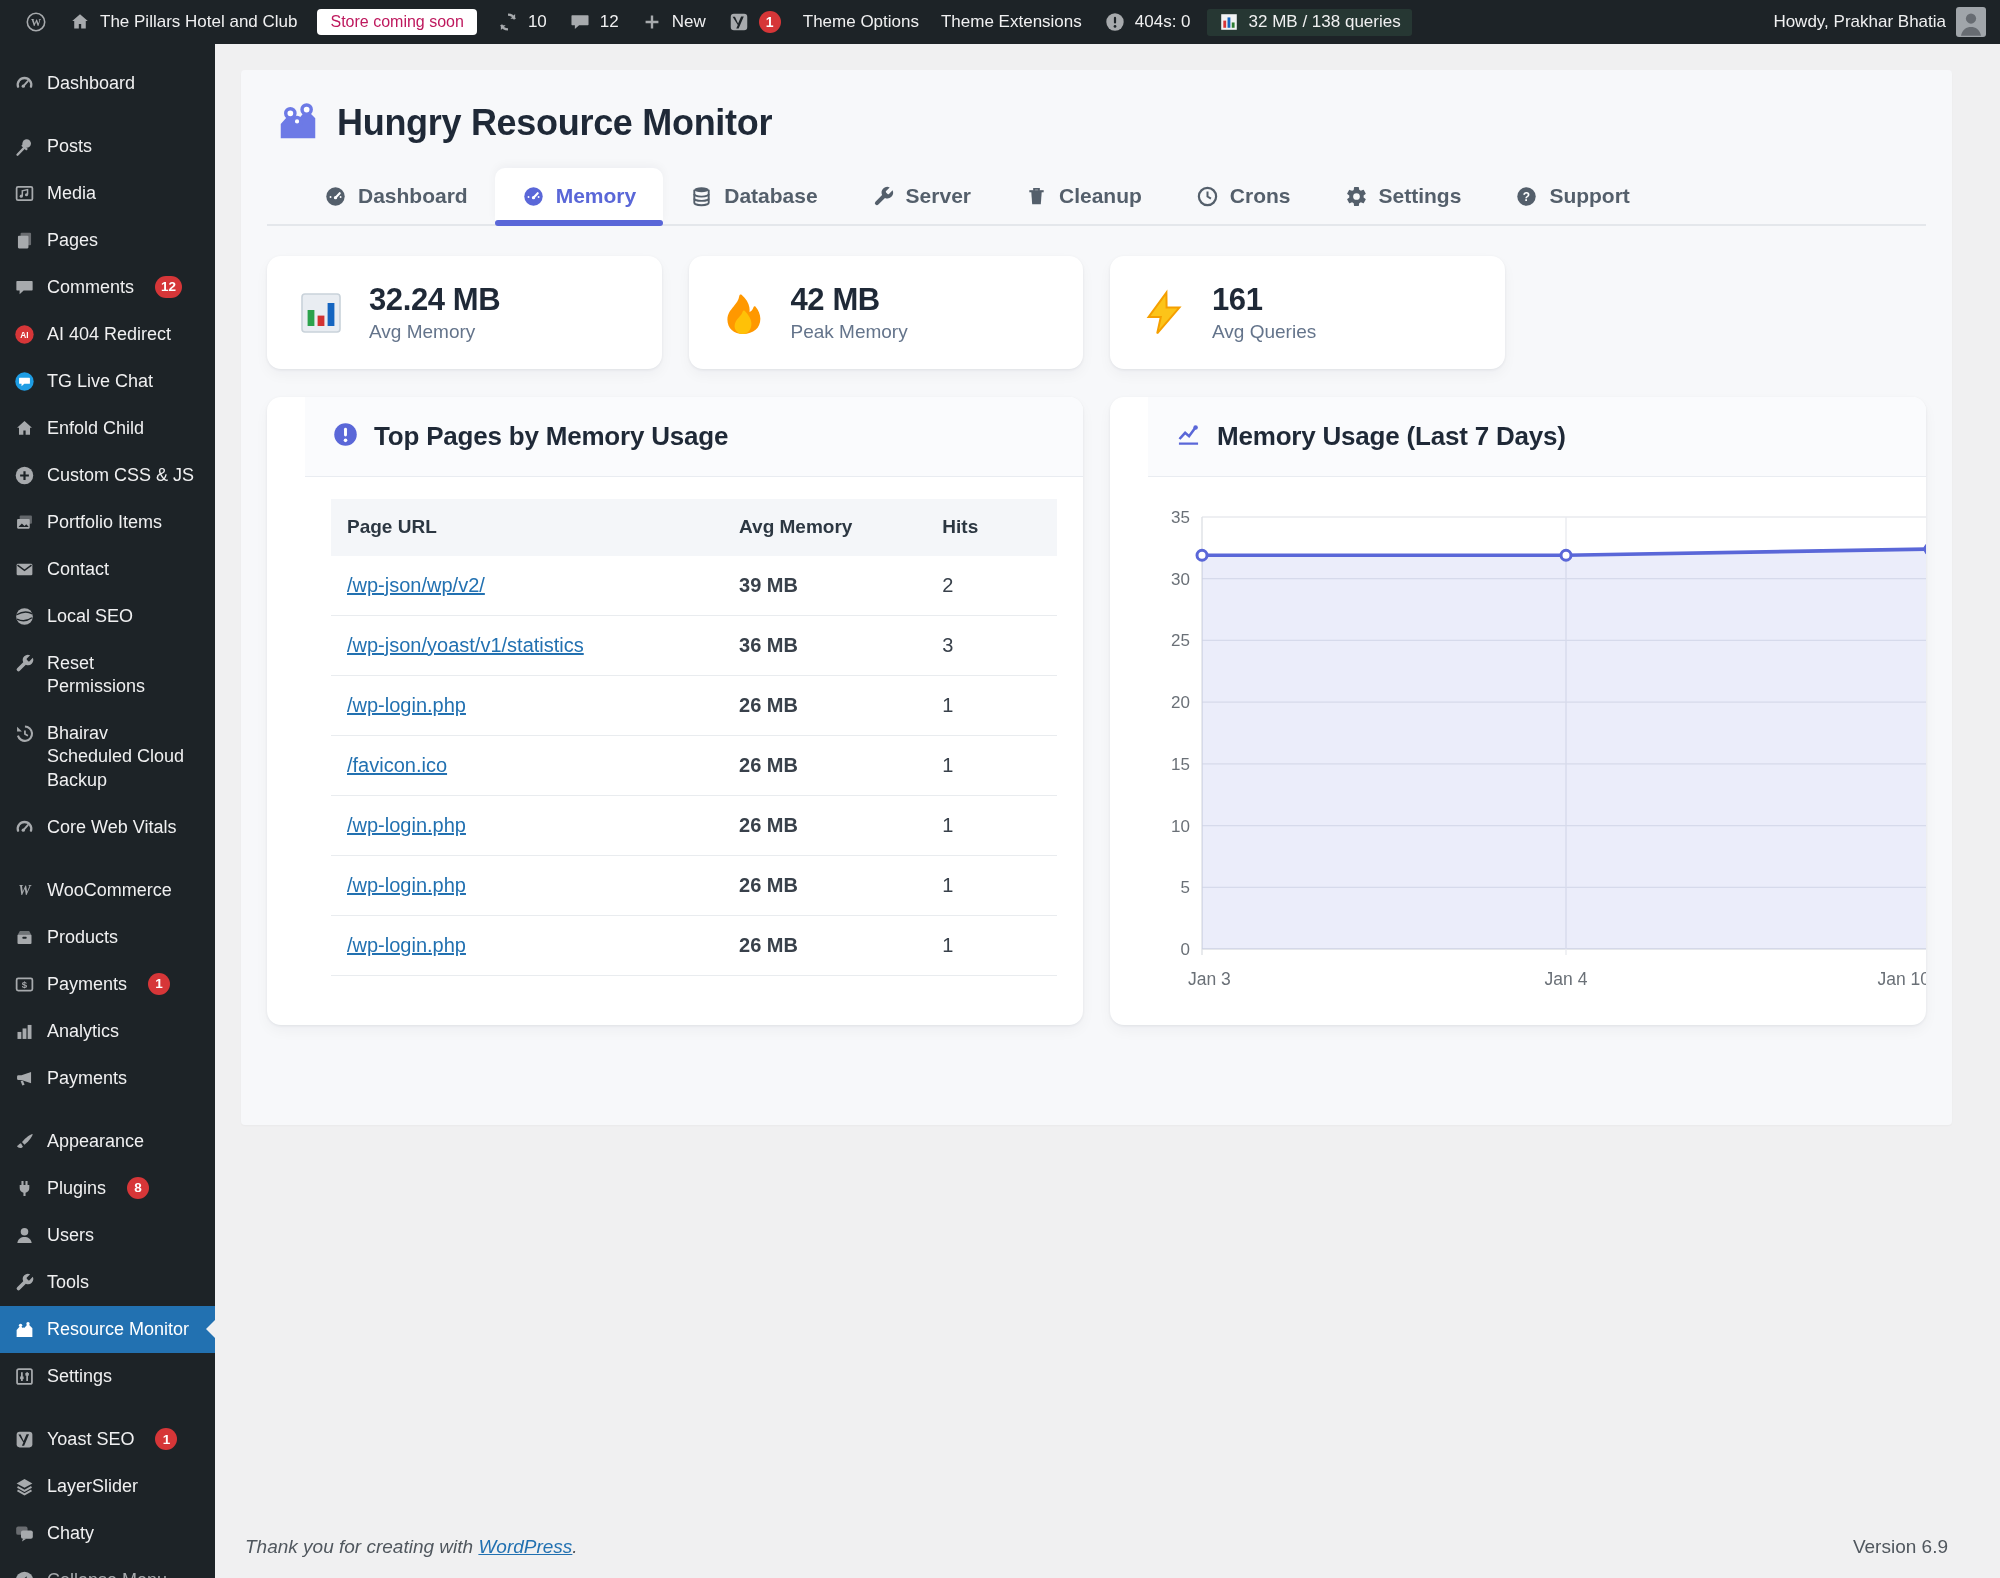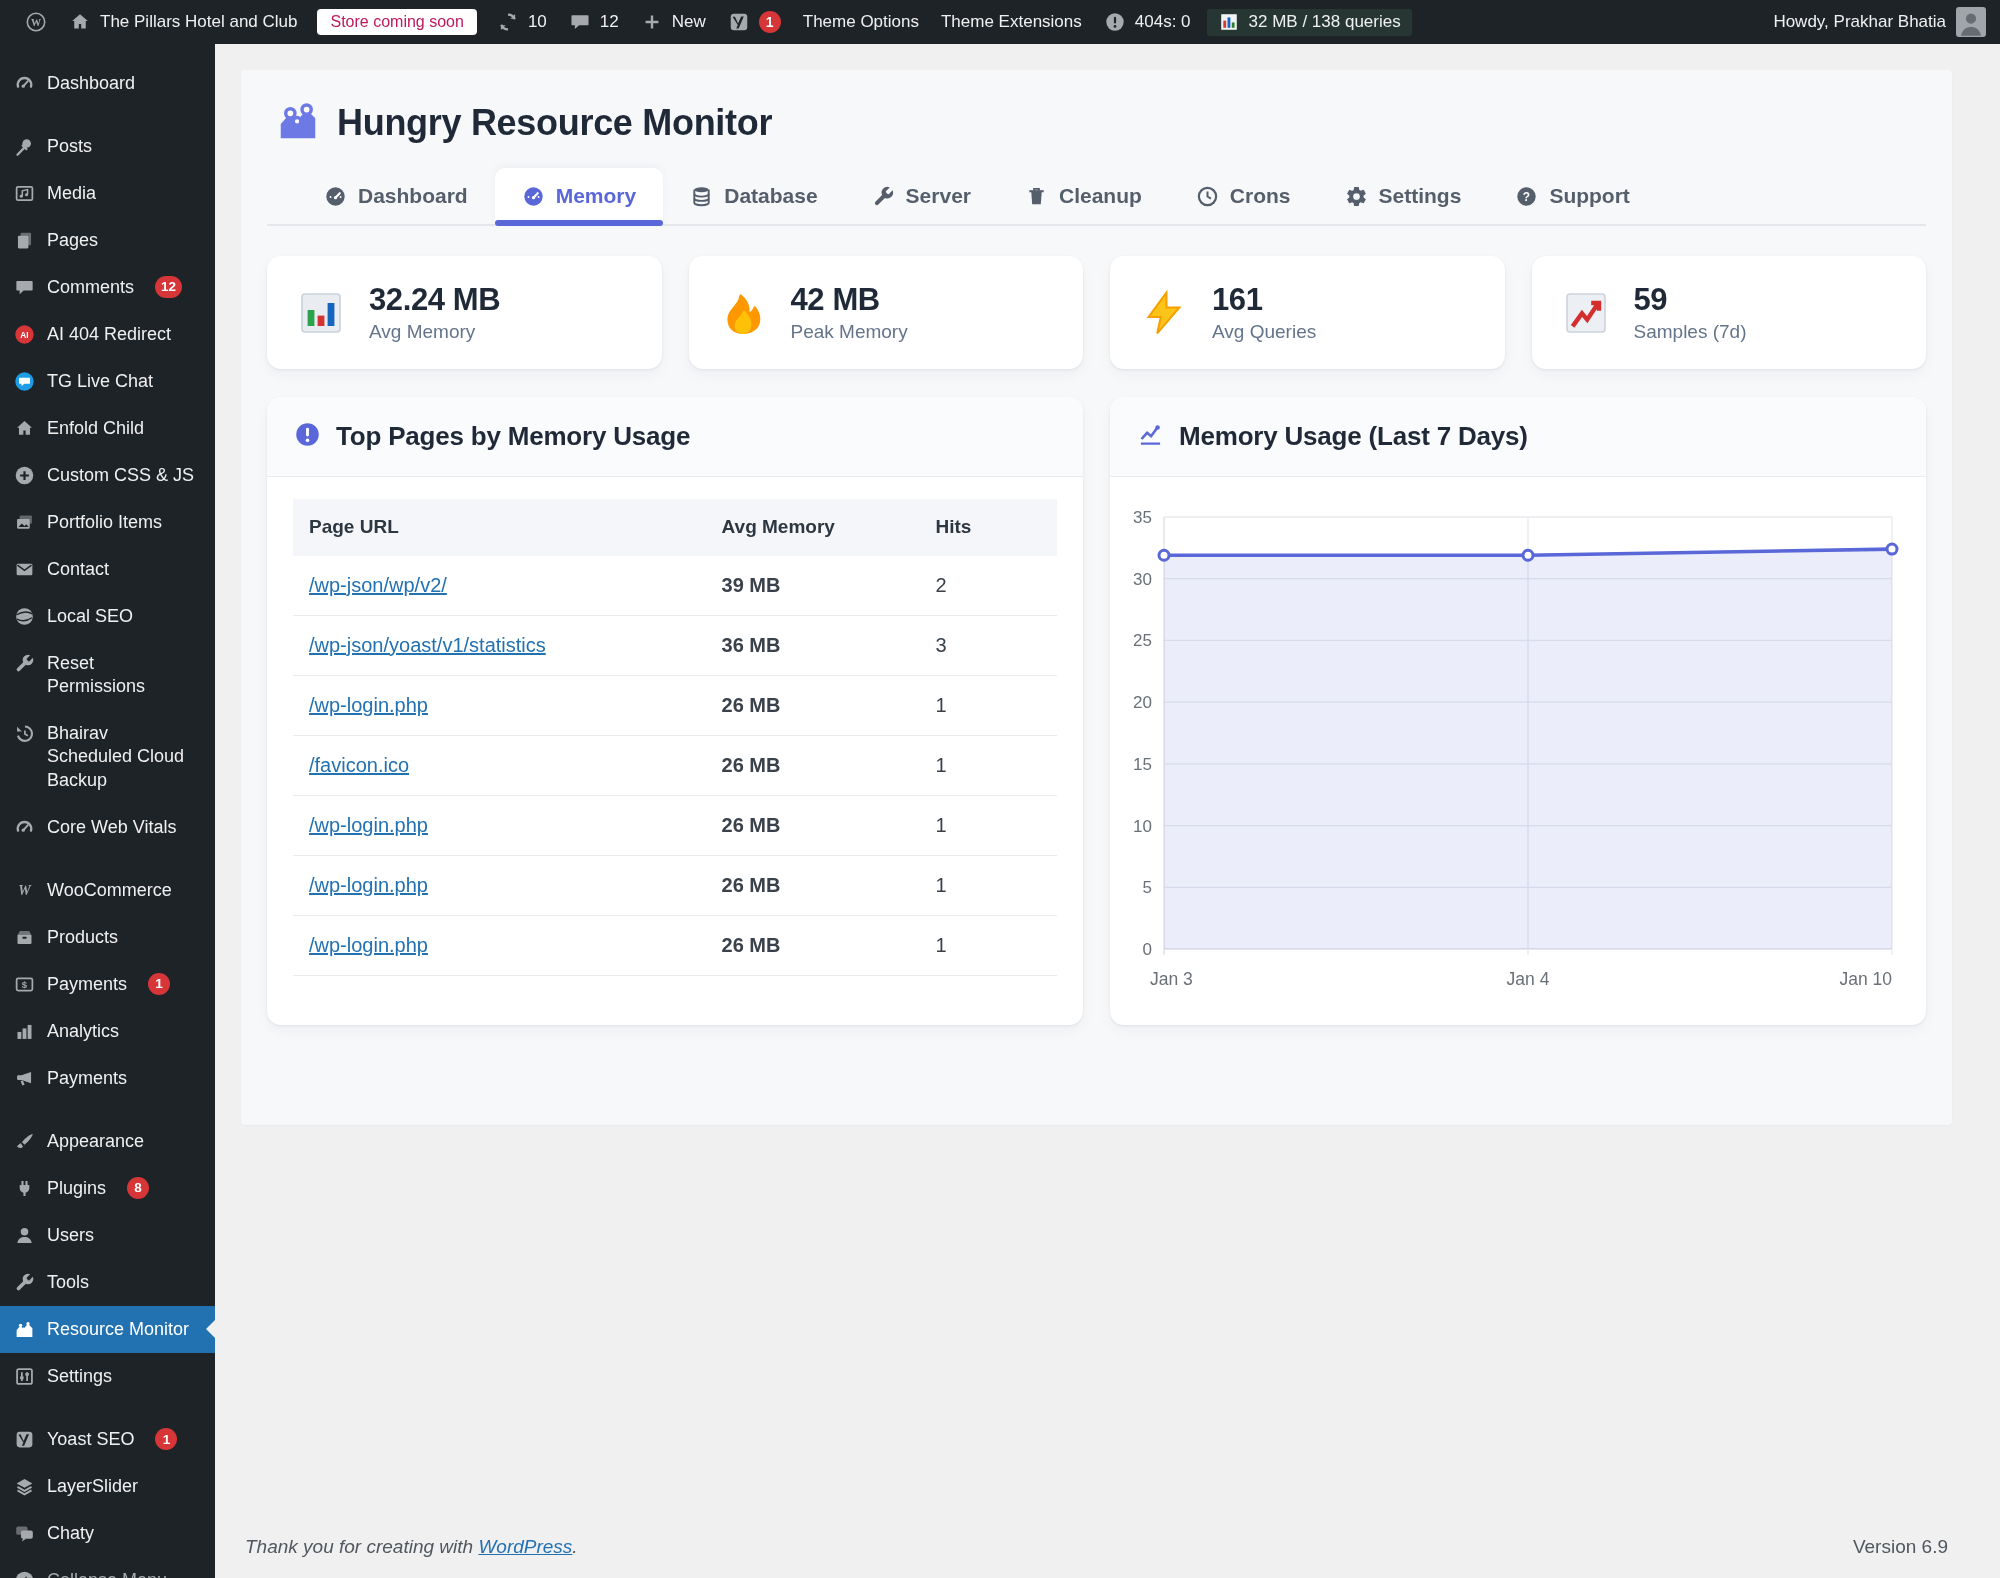--- a/index.html
+++ b/index.html
@@ -54,21 +54,21 @@
 
   
   .stats { display:grid; grid-template-columns:repeat(4,1fr); gap:27px; margin:30px 0 28px; }
   .card { background:#fff; border-radius:14px; padding:26px 30px; display:flex; align-items:center; gap:24px; box-shadow:0 1px 3px rgba(16,24,40,0.07), 0 6px 14px rgba(16,24,40,0.04); min-height:113px; }
   .card svg { width:48px; height:48px; flex-shrink:0; }
   .stat-val { font-size:31px; font-weight:bold; color:#1f2937; letter-spacing:-0.4px; }
   .stat-label { font-size:19px; color:#64748b; margin-top:3px; }
 
   
   .panels { display:grid; grid-template-columns:1fr 1fr; gap:27px; }
-  .panel { background:#fff; border-radius:14px; box-shadow:0 1px 3px rgba(16,24,40,0.07), 0 6px 14px rgba(16,24,40,0.04); overflow:hidden; min-height:608px; display:flex; flex-direction:column; }
+  .panel { background:#fff; border-radius:14px; box-shadow:0 1px 3px rgba(16,24,40,0.07), 0 6px 14px rgba(16,24,40,0.04); overflow:hidden; min-height:608px; display:flex; flex-direction:column;padding-left:38px; }
   .panel-head { display:flex; align-items:center; gap:15px; padding:24px 27px; background:#fafbfd; border-bottom:1px solid #e9ecf1; }
   .panel-head svg { width:27px; height:27px; }
   .panel-head h2 { font-size:26px; font-weight:bold; color:#1f2937; letter-spacing:-0.2px; }
   .p-ic-indigo { color:#5a67d8; }
 
   
   .panel-body { padding:22px 26px 26px; }
   table { width:100%; border-collapse:collapse; }
   thead th { background:#f4f6f9; text-align:left; padding:17px 16px; font-size:19px; color:#2c3742; font-weight:bold; }
   thead th:nth-child(1) { width:54%; }
@@ -599,33 +599,20 @@
           </div>
           <div class="card">
             <span style="display: inline-flex;">
               <svg viewBox="0 0 24 24" xmlns="http://www.w3.org/2000/svg">
                 <path d="M13.2 1.8 4.3 14h6.1l-1.8 8.2L19.7 9.3h-6.4z" fill="#fcc419" stroke="#f59f00" stroke-width="1"></path>
               </svg>
             </span>
             <div>
               <div class="stat-val">161</div>
               <div class="stat-label">Avg Queries</div>
-            </div>
-          </div>
-          <div class="card">
-            <span style="display: inline-flex;">
-              <svg viewBox="0 0 24 24" xmlns="http://www.w3.org/2000/svg">
-                <rect x="2.5" y="2.5" width="19" height="19" rx="1.5" fill="#eceff3" stroke="#ccd3db" stroke-width="0.8"></rect>
-                <path d="M5.3 18.7 10 12.2l2.6 3.1 5.2-7.8" fill="none" stroke="#d32f2f" stroke-width="2.2"></path>
-                <path d="M14.6 7h3.9v3.9" fill="none" stroke="#d32f2f" stroke-width="2.2"></path>
-              </svg>
-            </span>
-            <div>
-              <div class="stat-val">59</div>
-              <div class="stat-label">Samples (7d)</div>
             </div>
           </div>
         </div>
 
       <div class="panels">
         <section class="panel">
           <div class="panel-head">
             <span id="alert-ic"><svg viewBox="0 0 24 24" xmlns="http://www.w3.org/2000/svg">
                   <circle cx="12" cy="12" r="10" fill="#5a67d8"></circle>
                   <rect x="10.7" y="6" width="2.6" height="7.8" rx="1.3" fill="#fff"></rect>

